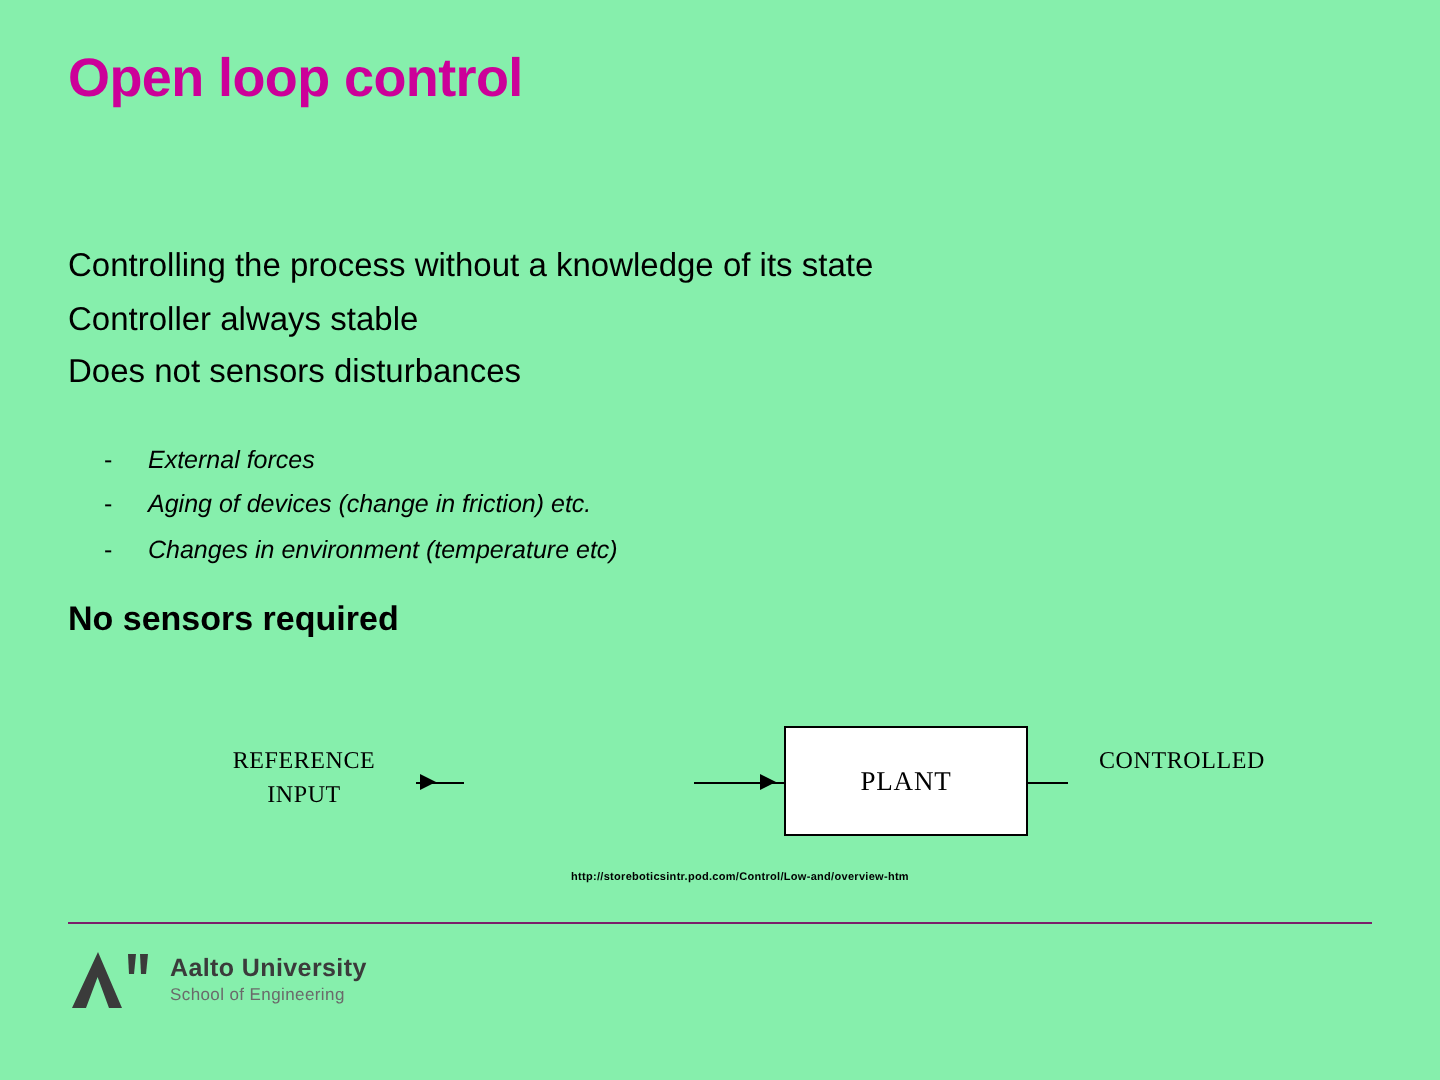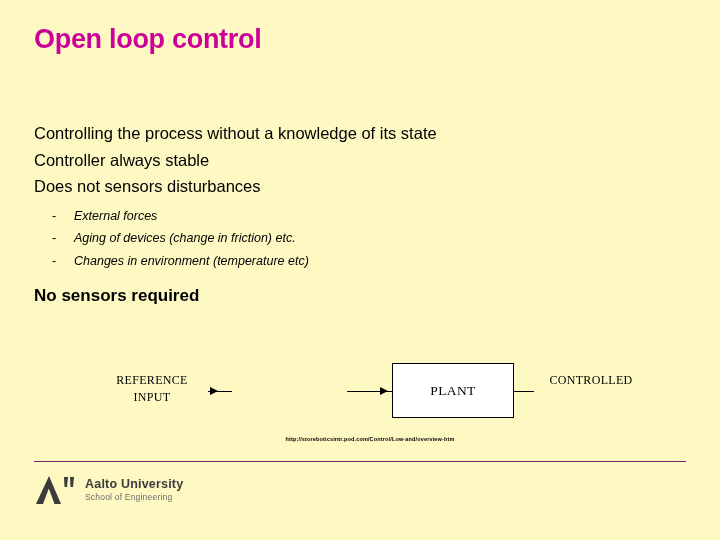--- a/index.html
+++ b/index.html
@@ -10,21 +10,21 @@
     width: 720px;
     height: 540px;
     background: #ffffff;
     font-family: "Liberation Sans", sans-serif;
     overflow: hidden;
   }
   .slide {
     position: relative;
     width: 720px;
     height: 540px;
-    background: #fef9c3;
+    background: #86efac;
   }
   .title {
     position: absolute;
     left: 34px;
     top: 24px;
     font-size: 27px;
     font-weight: bold;
     color: #cc0099;
     letter-spacing: -0.3px;
   }
@@ -34,21 +34,21 @@
     top: 120px;
     width: 640px;
   }
   .b1 {
     font-size: 16.5px;
     color: #000000;
     line-height: 1.62;
     white-space: nowrap;
   }
   .sub-list {
-    margin-top: 5px;
+    margin-top: 19px;
     margin-left: 18px;
   }
   .sub {
     font-size: 12.5px;
     font-style: italic;
     color: #000000;
     line-height: 1.78;
     white-space: nowrap;
   }
   .sub .dash {

